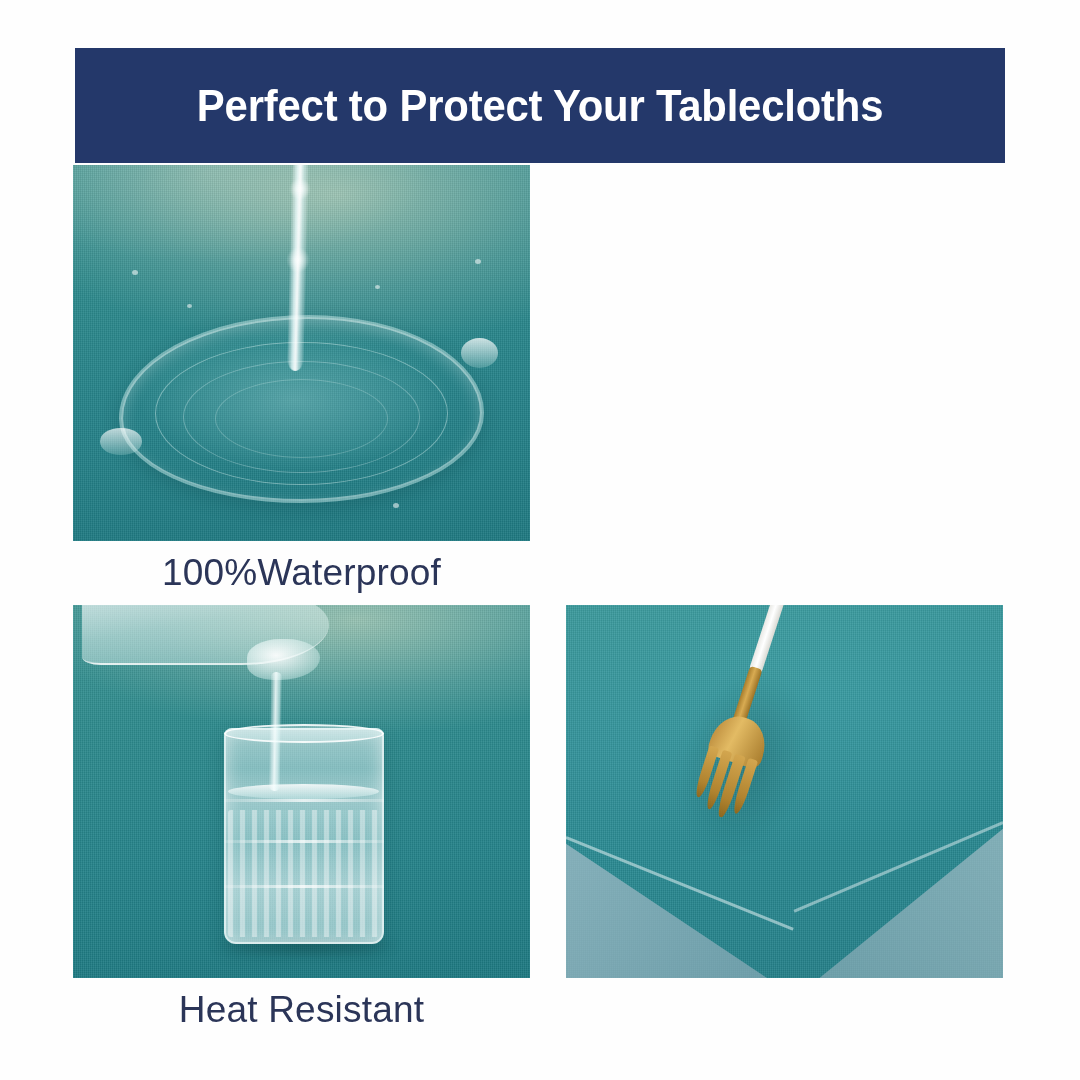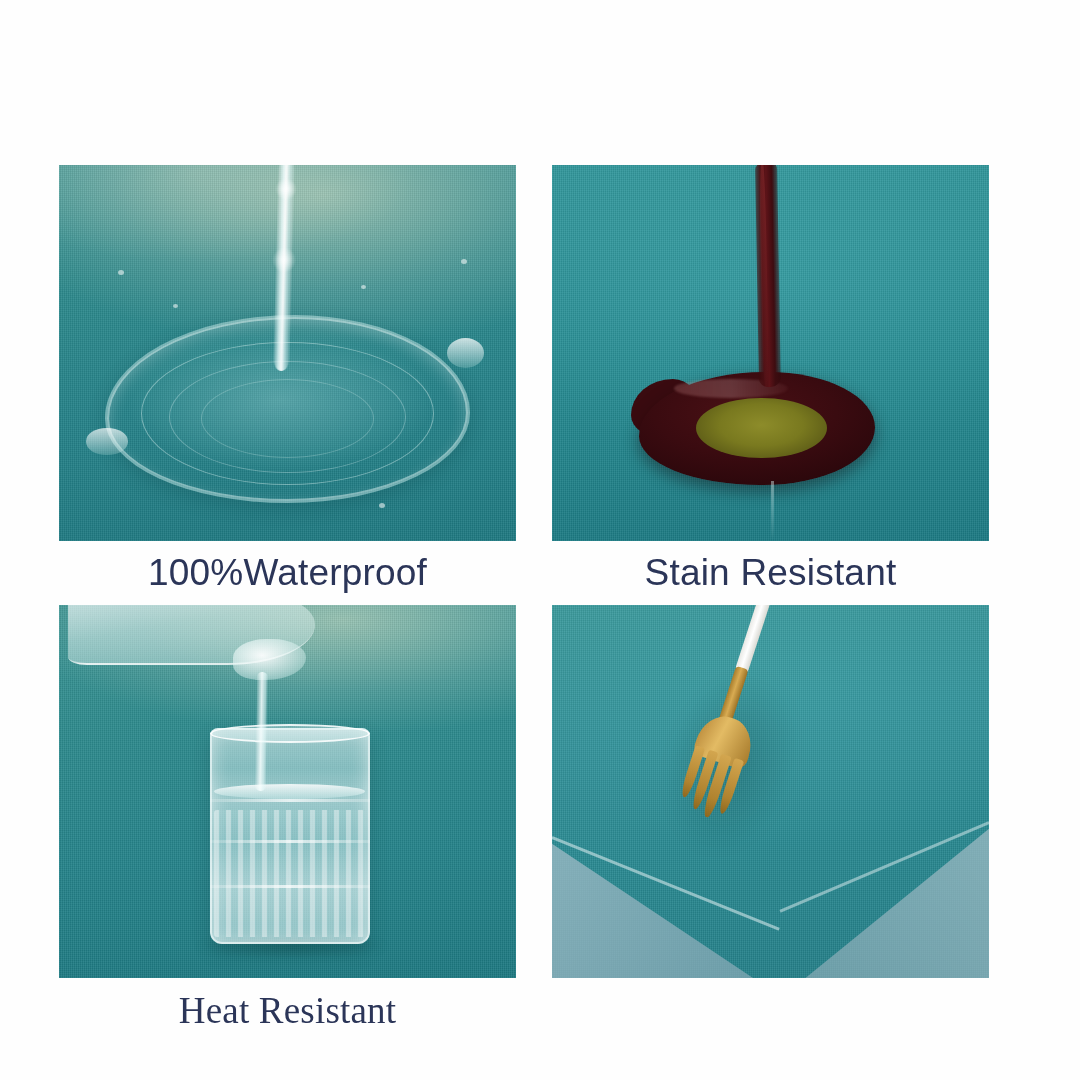--- a/index.html
+++ b/index.html
@@ -22,27 +22,27 @@
     color:#ffffff;
     font-size:45px;
     font-weight:700;
     letter-spacing:-0.2px;
     transform:scaleX(0.93);
     white-space:nowrap;
     text-align:center;
   }
 
   
-  .grid { position:absolute; left:59px; top:165px; width:930px; height:880px; }
+  .grid { position:absolute; left:73px; top:165px; width:930px; height:880px; }
 
   .cell { position:absolute; width:457px; }
   .cell.col-l { left:0px; }
   .cell.col-r { left:493px; width:437px; }
   .cell.row-1 { top:0px; }
-  .cell.row-2 { top:440px;font-family:Liberation Serif, serif; }
+  .cell.row-2 { top:440px; }
 
   .photo {
     position:relative;
     width:100%; height:376px;
     overflow:hidden;
     background:#2a8a8c;
   }
   .cell.row-2 .photo { height:373px; }
 
   .caption {
@@ -327,20 +327,23 @@
     background:radial-gradient(ellipse at 50% 50%, rgba(8,55,58,.24), rgba(8,55,58,0) 70%);
     transform:rotate(18deg);
     filter:blur(4px);
   }
 </style>
 </head>
 <body>
 
 <div class="page">
 
+  <div class="banner">
+    <div class="banner-title">Perfect to Protect Your Tablecloths</div>
+  </div>
 
   <div class="grid">
 
     <div class="cell col-l row-1">
       <div class="photo p1">
         <div class="fabric"></div>
         <div class="weave"></div>
         <div class="puddle"></div>
         <div class="ring r1"></div>
         <div class="ring r2"></div>
@@ -350,33 +353,20 @@
         <div class="stream"></div>
         <div class="droplet d1"></div>
         <div class="droplet d2"></div>
         <div class="droplet d3"></div>
         <div class="droplet d4"></div>
         <div class="droplet d5"></div>
       </div>
       <div class="caption">100%Waterproof</div>
     </div>
 
-    <div class="cell col-r row-1">
-      <div class="photo p2">
-        <div class="fabric"></div>
-        <div class="weave"></div>
-        <div class="spill-tail"></div>
-        <div class="spill"></div>
-        <div class="spill-core"></div>
-        <div class="gloss"></div>
-        <div class="pour"></div>
-        <div class="fold"></div>
-      </div>
-      <div class="caption">Stain Resistant</div>
-    </div>
 
     <div class="cell col-l row-2">
       <div class="photo p3">
         <div class="fabric"></div>
         <div class="weave"></div>
         <div class="shadow3"></div>
         <div class="glass"></div>
         <div class="cut"></div>
         <div class="facet f1"></div>
         <div class="facet f2"></div>

